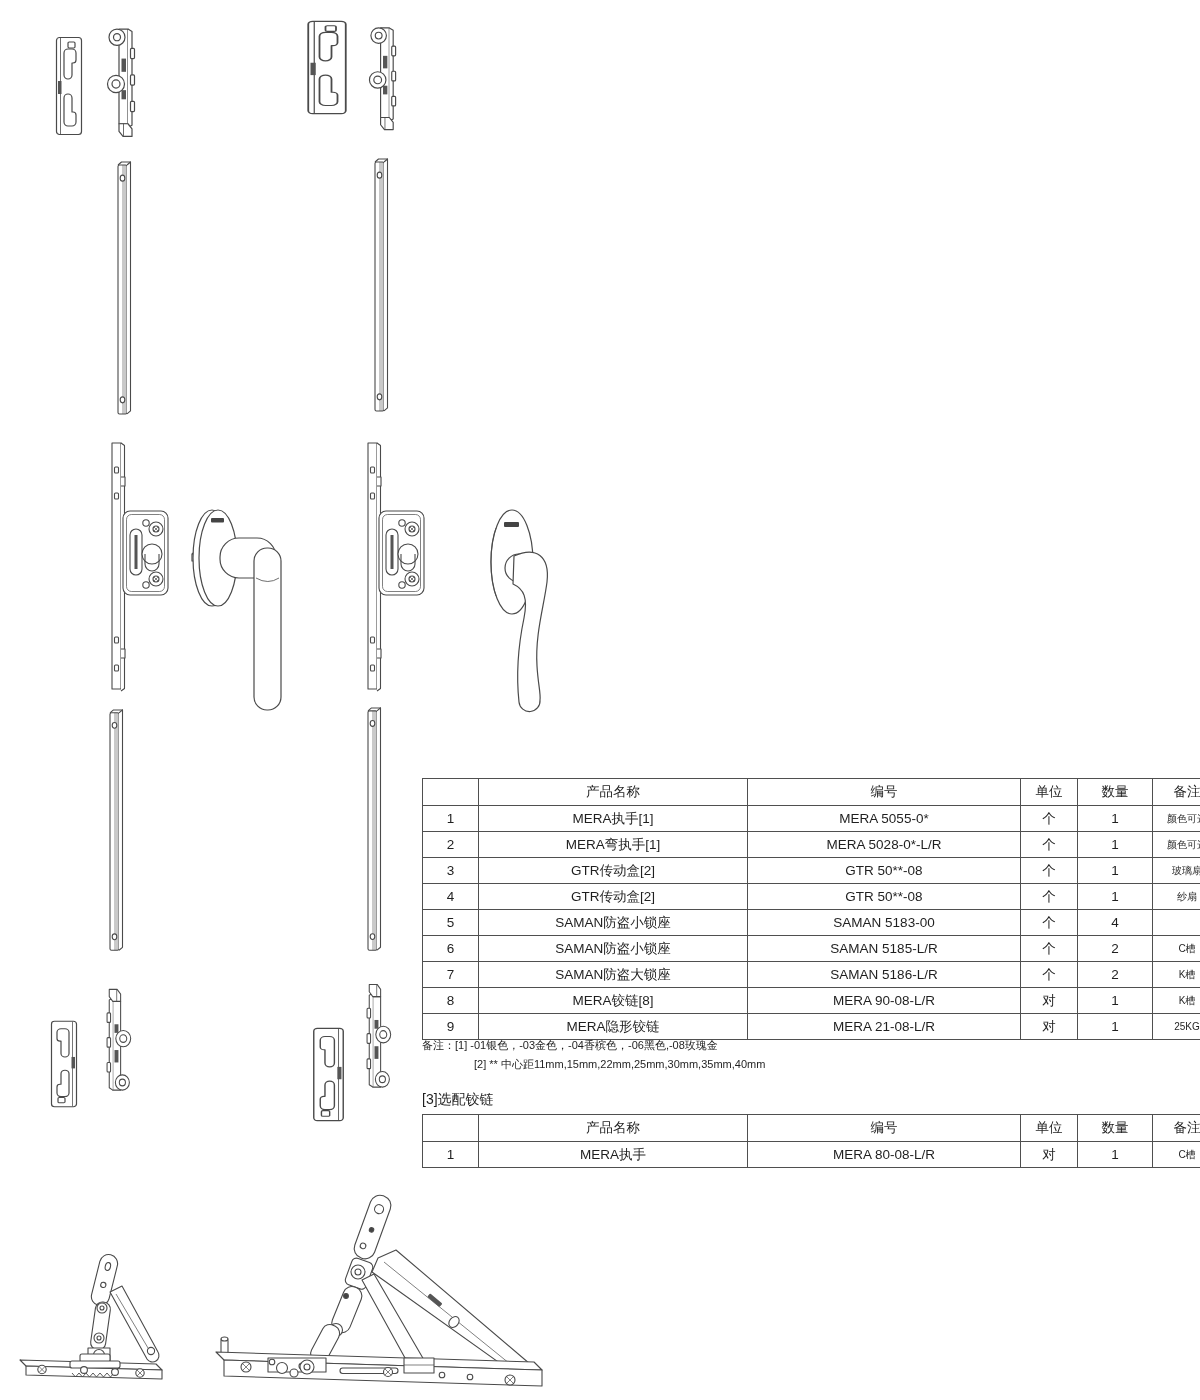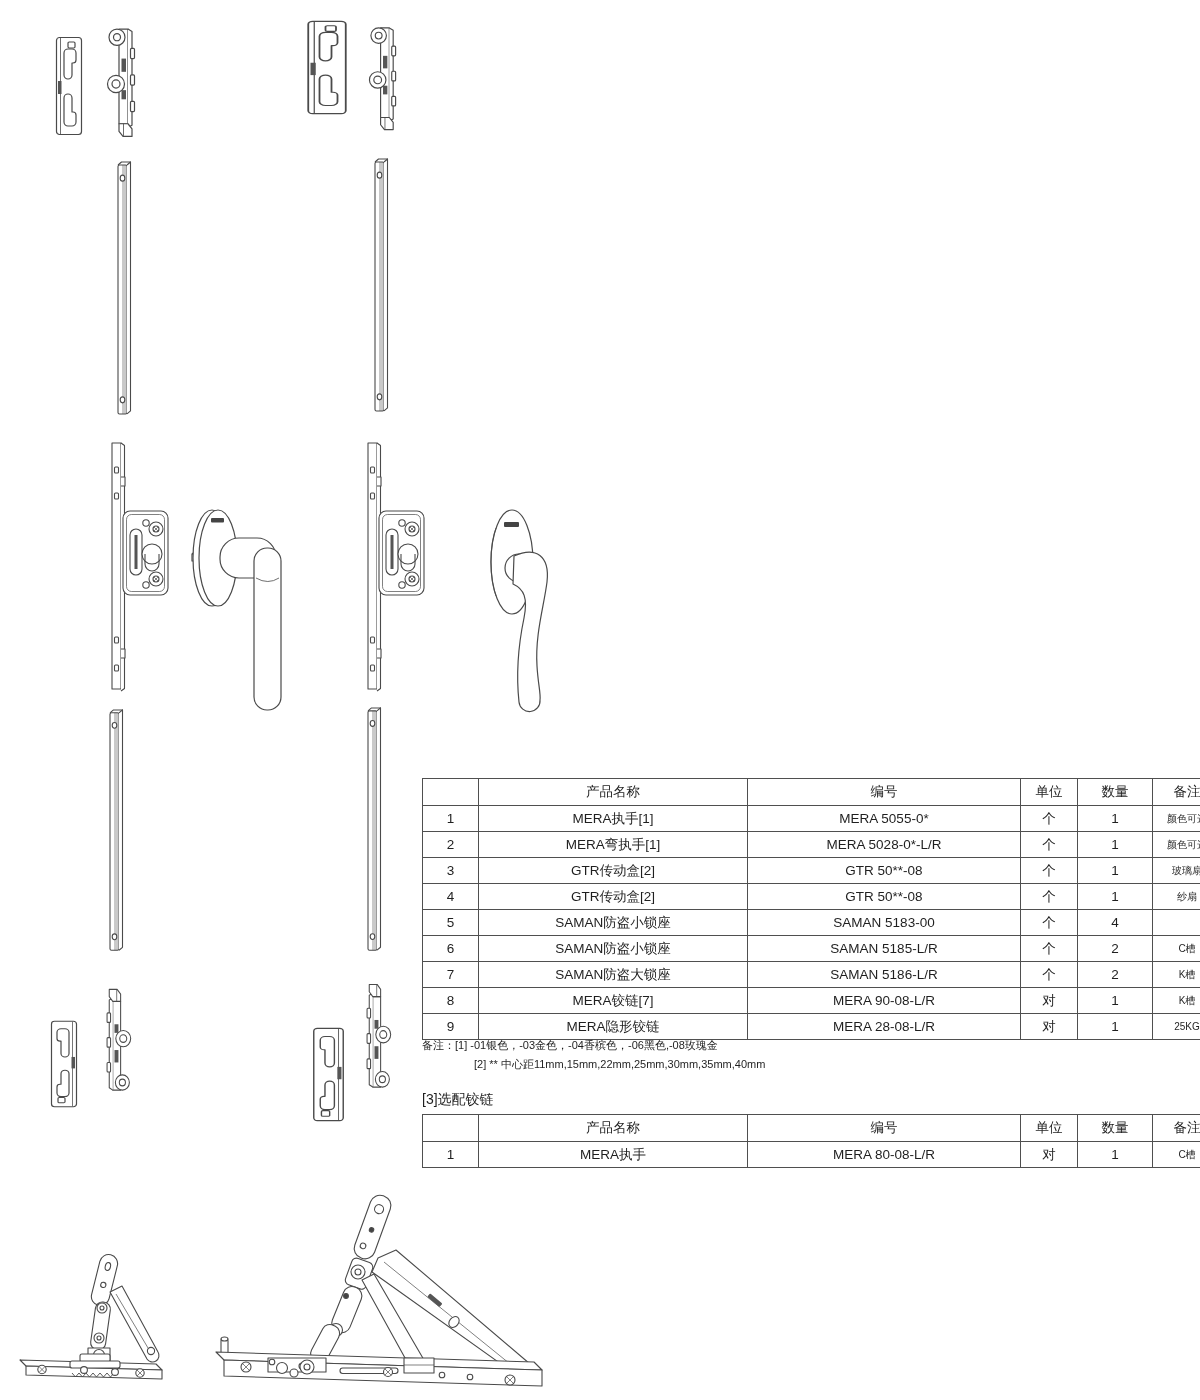--- a/index.html
+++ b/index.html
@@ -319,30 +319,30 @@
       <tr>
         <td class="c0">7</td>
         <td class="c1">SAMAN防盗大锁座</td>
         <td class="c2">SAMAN 5186-L/R</td>
         <td class="c3">个</td>
         <td class="c4">2</td>
         <td class="c5">K槽</td>
       </tr>
       <tr>
         <td class="c0">8</td>
-        <td class="c1">MERA铰链[7]</td>
+        <td class="c1">MERA铰链[8]</td>
         <td class="c2">MERA 90-08-L/R</td>
         <td class="c3">对</td>
         <td class="c4">1</td>
         <td class="c5">K槽</td>
       </tr>
       <tr>
         <td class="c0">9</td>
         <td class="c1">MERA隐形铰链</td>
-        <td class="c2">MERA 28-08-L/R</td>
+        <td class="c2">MERA 21-08-L/R</td>
         <td class="c3">对</td>
         <td class="c4">1</td>
         <td class="c5">25KG</td>
       </tr>
     </tbody>
   </table>
 
 <div class="notes">
   <div class="row">
     <span>备注：</span>

